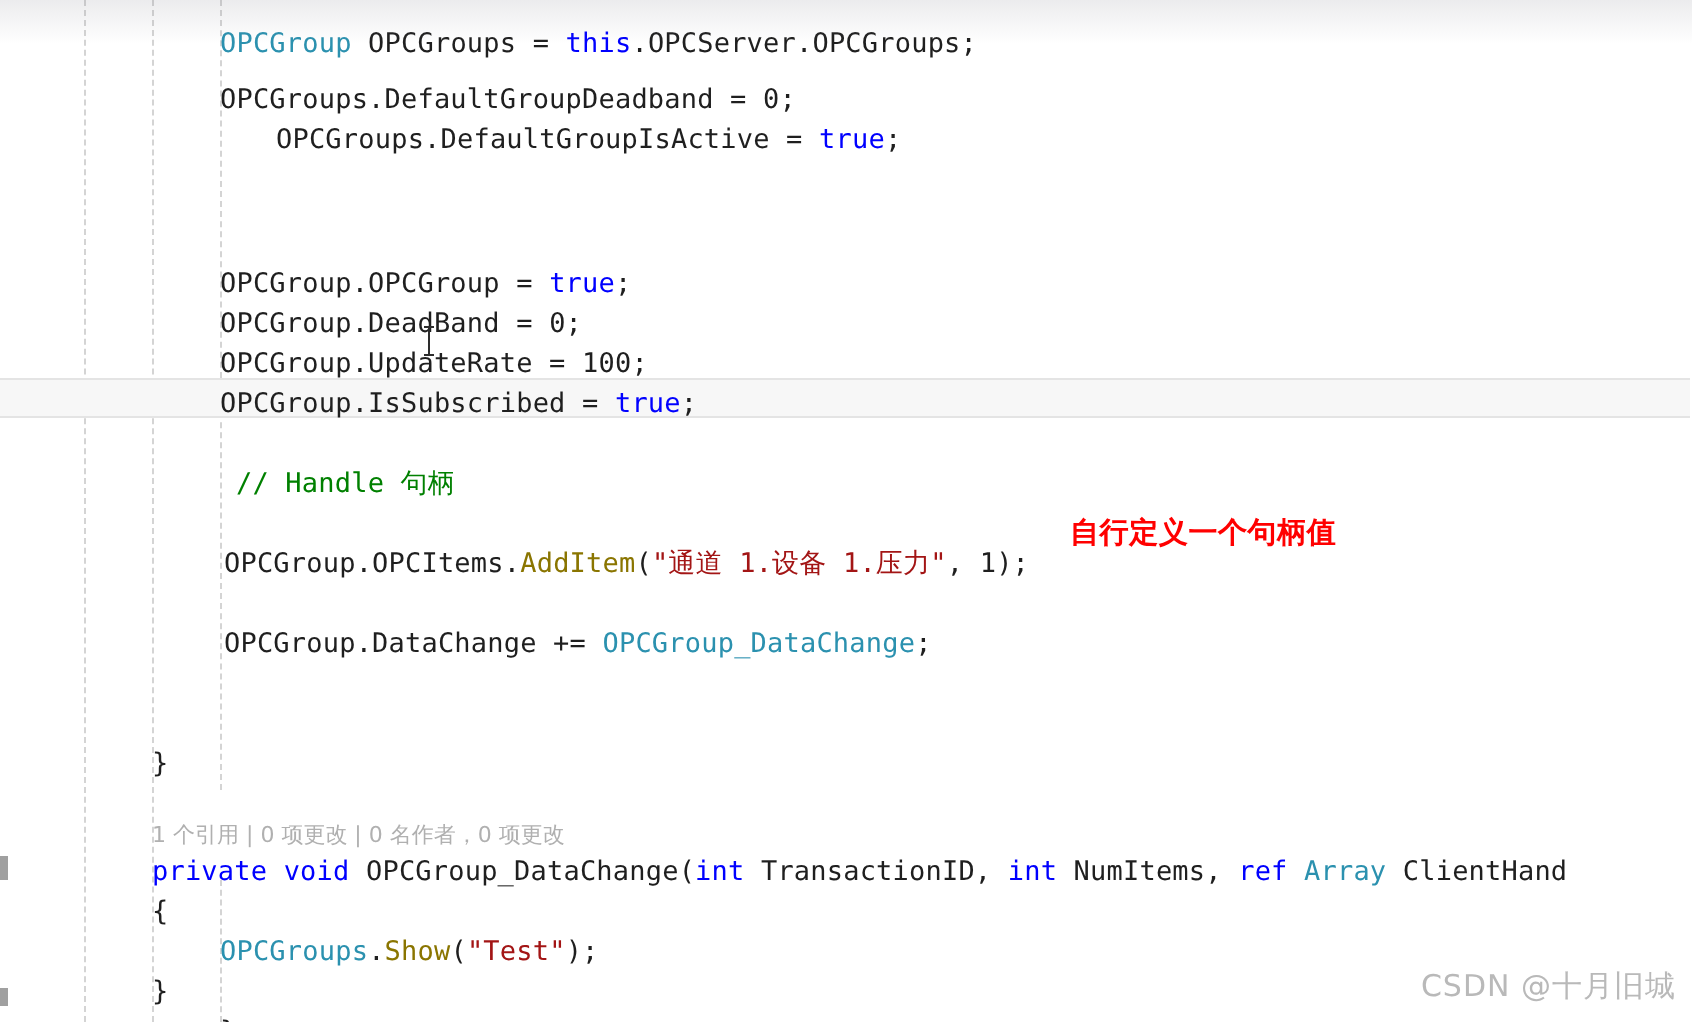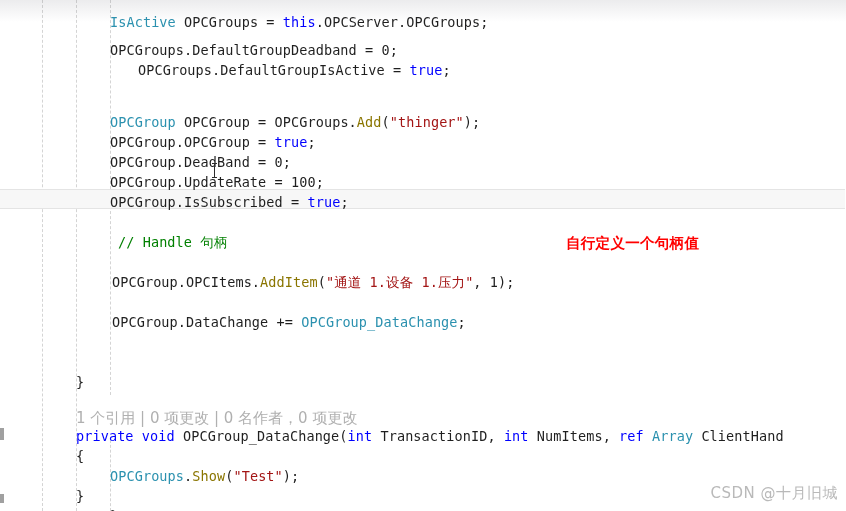--- a/index.html
+++ b/index.html
@@ -85,21 +85,21 @@
   .t-mth    { color: #8a7500; }
   .t-cmt    { color: #008000; }
   .t-plain  { color: #1f1f1f; }
   .t-num    { color: #1f1f1f; }
 
   
   .codelens {
     position: absolute;
     white-space: pre;
     font-family: "DejaVu Sans", "Liberation Sans", sans-serif;
-    font-size: 15px;
+    font-size: 11px;
     line-height: 14px;
     color: #b0b0b0;
     z-index: 3;
   }
 
   
   .annotation {
     position: absolute;
     white-space: pre;
     font-family: "DejaVu Sans", "Liberation Sans", sans-serif;
@@ -153,42 +153,41 @@
   <div class="guide" style="left:76px;"></div>
   <div class="guide short" style="left:110px;"></div>
   <div class="guide" style="left:110px;top:440px;height:71px;"></div>
 
   <div class="current-line" id="current-line" style="top: 189px;"></div>
 
   <div class="change-bar" style="top:428px;height:12px;"></div>
   <div class="change-bar" style="top:494px;height:9px;"></div>
 
   <div class="code-layer" id="code-layer">
-      <div class="line" style="left: 110px; top: 12px;"><span class="t-type">IsActive</span><span class="t-plain"> OPCGroups = </span><span class="t-kw">this</span><span class="t-plain">.OPCServer.OPCGroups;</span></div>
+      <div class="line" style="left: 110px; top: 12px;"><span class="t-type">OPCGroup</span><span class="t-plain"> OPCGroups = </span><span class="t-kw">this</span><span class="t-plain">.OPCServer.OPCGroups;</span></div>
       <div class="line" style="left: 110px; top: 40px;"><span class="t-plain">OPCGroups.DefaultGroupDeadband = </span><span class="t-num">0</span><span class="t-plain">;</span></div>
       <div class="line" style="left: 110px; top: 60px; margin-left: 28px;"><span class="t-plain">OPCGroups.DefaultGroupIsActive = </span><span class="t-kw">true</span><span class="t-plain">;</span></div>
-      <div class="line" style="left: 110px; top: 112px;"><span class="t-type">OPCGroup</span><span class="t-plain"> OPCGroup = OPCGroups.</span><span class="t-mth">Add</span><span class="t-plain">(</span><span class="t-str">"thinger"</span><span class="t-plain">);</span></div>
       <div class="line" style="left: 110px; top: 132px;"><span class="t-plain">OPCGroup.OPCGroup = </span><span class="t-kw">true</span><span class="t-plain">;</span></div>
       <div class="line" style="left: 110px; top: 152px;"><span class="t-plain">OPCGroup.DeadBand = </span><span class="t-num">0</span><span class="t-plain">;</span></div>
       <div class="line" style="left: 110px; top: 172px;"><span class="t-plain">OPCGroup.UpdateRate = </span><span class="t-num">100</span><span class="t-plain">;</span></div>
       <div class="line" style="left: 110px; top: 192px;"><span class="t-plain">OPCGroup.IsSubscribed = </span><span class="t-kw">true</span><span class="t-plain">;</span></div>
       <div class="line" style="left: 118px; top: 232px;"><span class="t-cmt">// Handle 句柄</span></div>
       <div class="line" style="left: 112px; top: 272px;"><span class="t-plain">OPCGroup.OPCItems.</span><span class="t-mth">AddItem</span><span class="t-plain">(</span><span class="t-str">"通道 1.设备 1.压力"</span><span class="t-plain">, </span><span class="t-num">1</span><span class="t-plain">);</span></div>
       <div class="line" style="left: 112px; top: 312px;"><span class="t-plain">OPCGroup.DataChange += </span><span class="t-type">OPCGroup_DataChange</span><span class="t-plain">;</span></div>
       <div class="line" style="left: 76px; top: 372px;"><span class="t-plain">}</span></div>
       <div class="line" style="left: 76px; top: 426px;"><span class="t-kw">private</span><span class="t-plain"> </span><span class="t-kw">void</span><span class="t-plain"> </span><span class="t-plain">OPCGroup_DataChange</span><span class="t-plain">(</span><span class="t-kw">int</span><span class="t-plain"> TransactionID, </span><span class="t-kw">int</span><span class="t-plain"> NumItems, </span><span class="t-kw">ref</span><span class="t-plain"> </span><span class="t-type">Array</span><span class="t-plain"> ClientHand</span></div>
       <div class="line" style="left: 76px; top: 446px;"><span class="t-plain">{</span></div>
       <div class="line" style="left: 110px; top: 466px;"><span class="t-type">OPCGroups</span><span class="t-plain">.</span><span class="t-mth">Show</span><span class="t-plain">(</span><span class="t-str">"Test"</span><span class="t-plain">);</span></div>
       <div class="line" style="left: 76px; top: 486px;"><span class="t-plain">}</span></div>
       <div class="line" style="left: 110px; top: 506px;"><span class="t-plain">}</span></div>
     </div>
 
   <div class="codelens" id="codelens" style="left: 76px; top: 411px;">1 个引用 | 0 项更改 | 0 名作者，0 项更改</div>
 
-  <div class="annotation" id="annotation" style="left: 535px; top: 234px; margin-left: 31px;">自行定义一个句柄值</div>
+  <div class="annotation" id="annotation" style="left: 535px; top: 257px;">自行定义一个句柄值</div>
 
   <div class="ibeam" id="ibeam" style="left: 212px; top: 162px;">
     <div class="cap-t"></div>
     <div class="stem"></div>
     <div class="cap-b"></div>
   </div>
 
   <div class="top-shadow"></div>
 
   <div class="watermark">CSDN @十月旧城</div>

